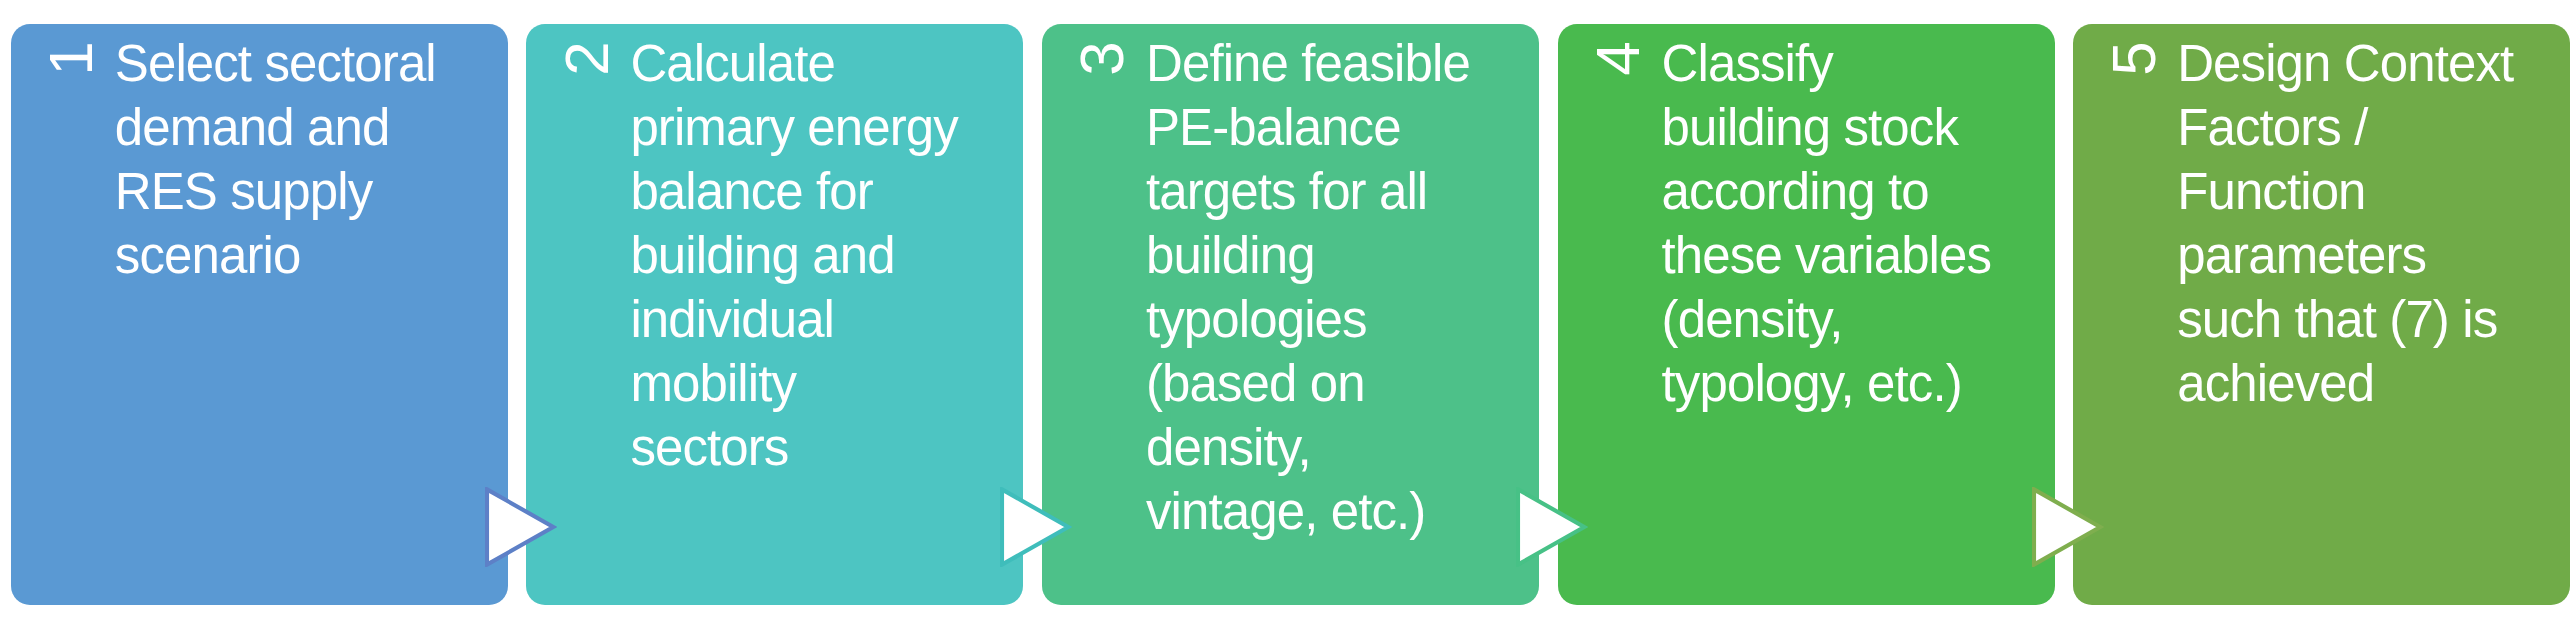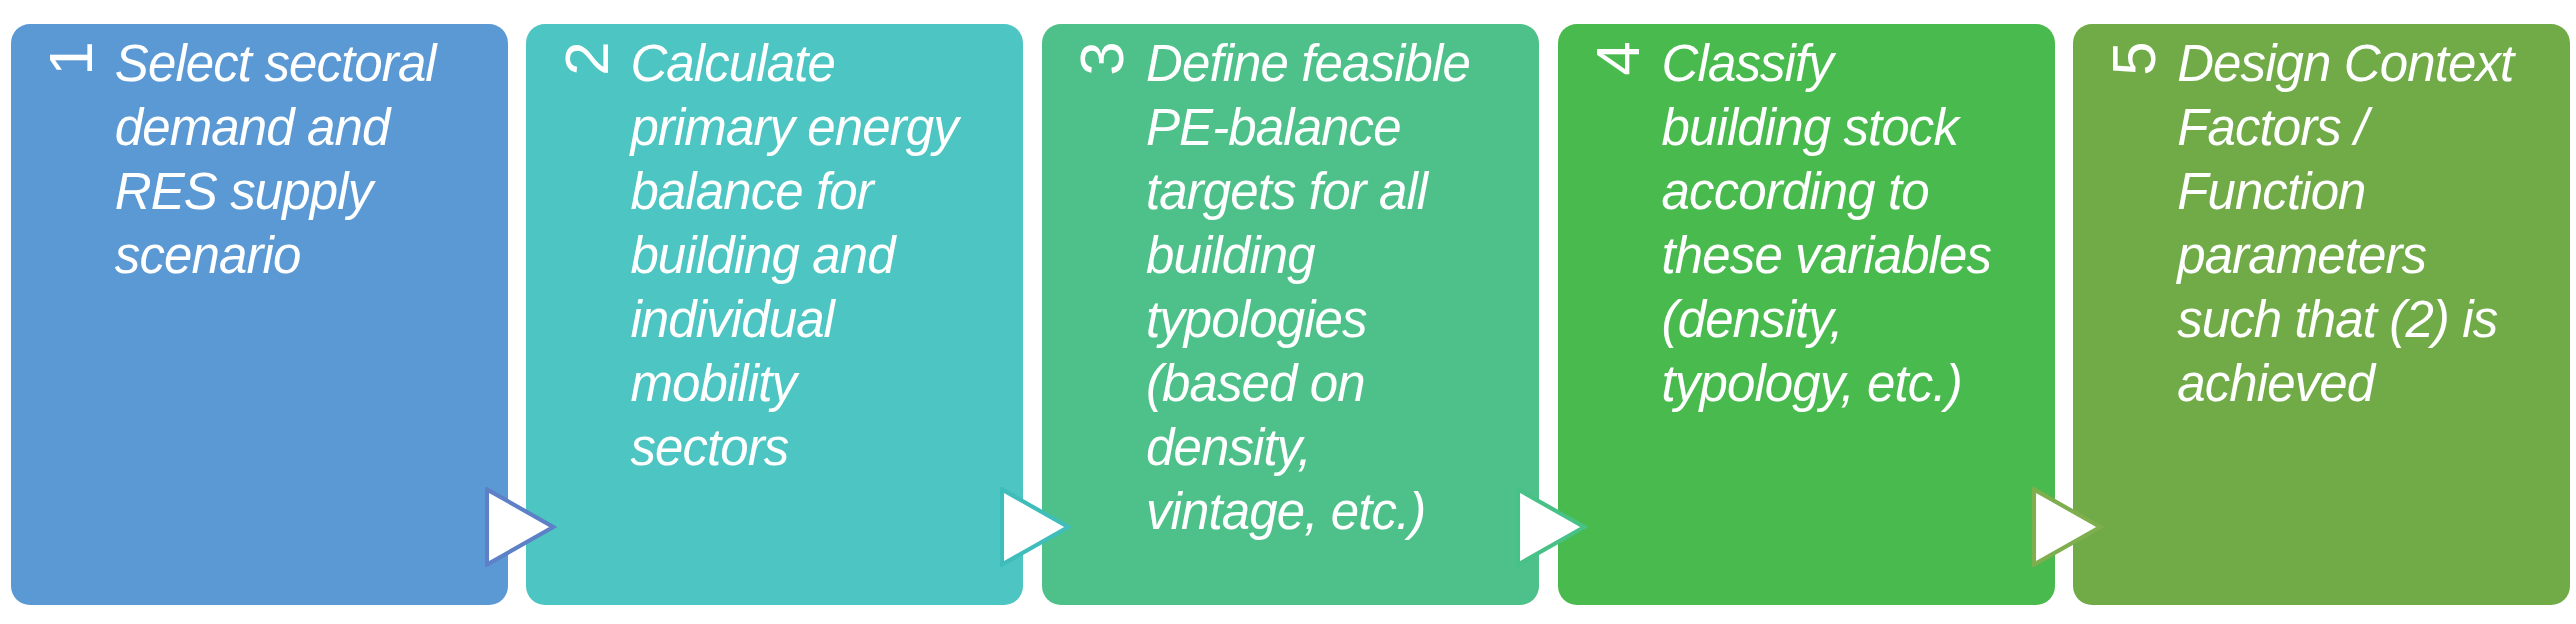--- a/index.html
+++ b/index.html
@@ -49,21 +49,20 @@
     left: 0;
     top: 0;
     right: 0;
     bottom: 0;
     padding: 8.4px 21.5px 0 104px;
     color: #ffffff;
     font-size: 51px;
     line-height: 64px;
     letter-spacing: -0.9px;
     white-space: pre;
-    font-style: italic;
   }
   .arrow {
     position: absolute;
     right: -49px;
     bottom: 38px;
     width: 72px;
     height: 80px;
     z-index: 5;
   }
   .arrow svg { display: block; }
@@ -134,19 +133,19 @@
         </svg>
       </span>
     </div>
 
     <div class="step" style="background: rgb(112, 171, 72);">
       <span class="num">5</span>
       <div class="label">Design Context
 Factors /
 Function
 parameters
-such that (2) is
+such that (7) is
 achieved</div>
     </div>
 
   </div>
 </div>
 
 
 </body></html>

